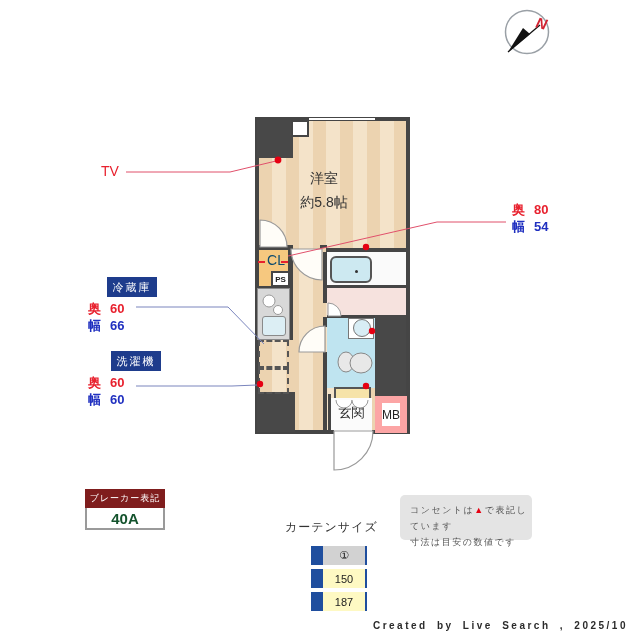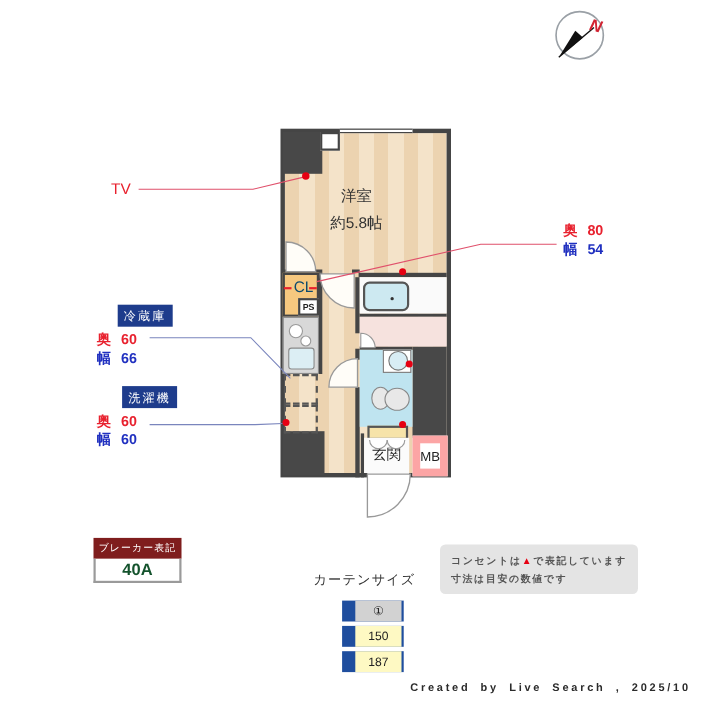--- a/index.html
+++ b/index.html
@@ -53,22 +53,22 @@
   .brk-body{height:22px;background:#fff;border:2px solid #9a9a9a;border-top:none;color:#14532d;
      font-size:15px;font-weight:bold;display:flex;align-items:center;justify-content:center;box-sizing:border-box;}
   
   .curtain-title{left:285px;top:519px;font-size:12px;color:#333;letter-spacing:1px;}
   .c-label{left:277px;width:56px;height:19px;background:#1f4e9e;color:#fff;font-size:11px;
      display:flex;align-items:center;justify-content:center;margin-left:34px;}
   .c-val{left:323px;width:42px;height:19px;font-size:11px;color:#222;
      display:flex;align-items:center;justify-content:center;background:#fef9c3;}
   .c-val.first{background:#d2d2d2;}
   
-  .note{left:400px;top:495px;width:180px;height:45px;background:#e4e4e4;border-radius:5px;
-     font-size:9px;font-weight:bold;color:#555;letter-spacing:1.5px;line-height:16px;padding:7px 0 0 10px;}
+  .note{left:400px;top:495px;width:132px;height:45px;background:#e4e4e4;border-radius:5px;
+     font-size:9px;font-weight:normal;color:#555;letter-spacing:1.5px;line-height:16px;padding:7px 0 0 10px;}
   .note .mk{color:#e60012;}
   
   .footer{right:12px;top:620px;font-size:10px;font-weight:bold;color:#2b2b2b;letter-spacing:2.5px;word-spacing:4px;}
 </style>
 </head>
 <body>
 
 <div class="page">
 
   <svg class="abs overlay" style="left:503px;top:8px;pointer-events:none;" width="48" height="48">

